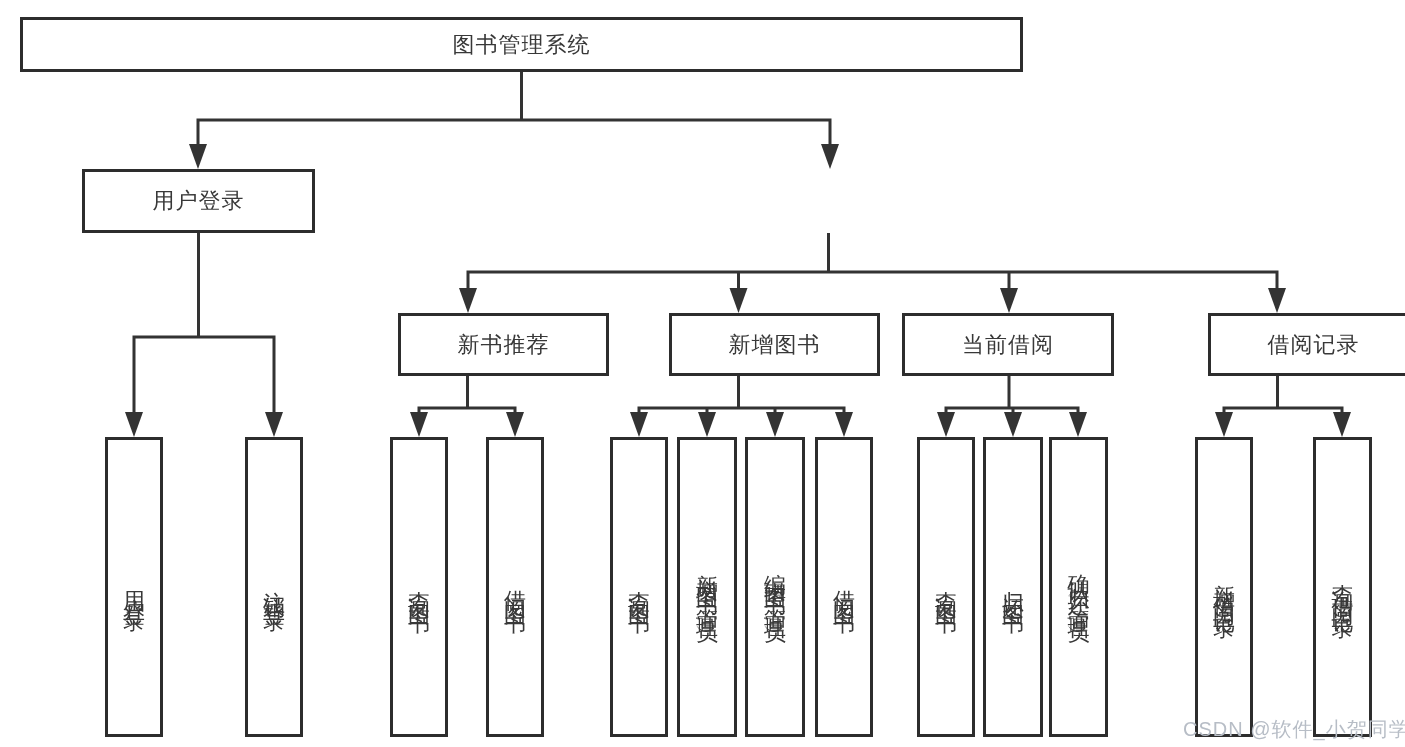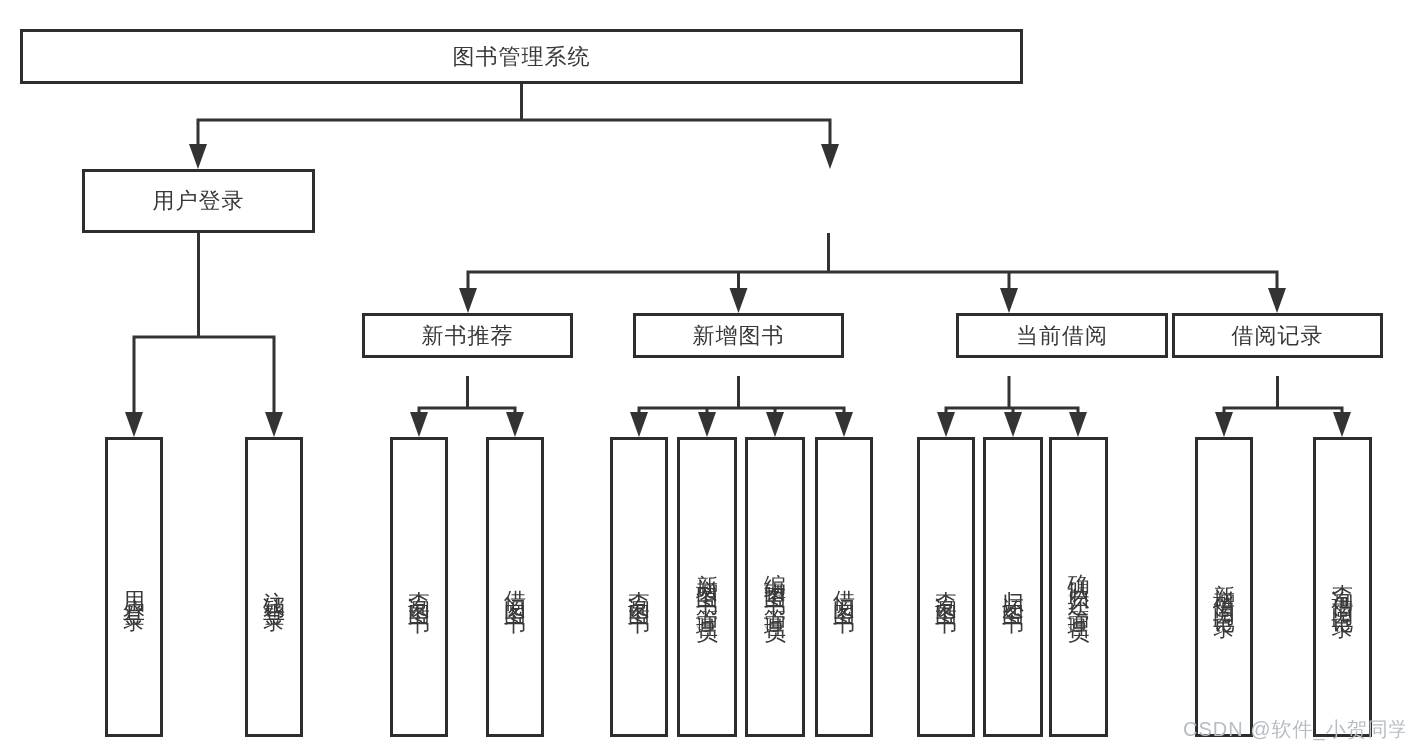--- a/index.html
+++ b/index.html
@@ -7,23 +7,23 @@
     position:relative;width:1405px;height:747px;background:#ffffff;
     overflow:hidden;font-family:"Liberation Sans",sans-serif;
   }
   .links{position:absolute;left:0;top:0;}
   .hbox{
     position:absolute;background:#ffffff;border:3px solid #2d2d2d;
     display:flex;align-items:center;justify-content:center;
     font-size:22px;color:#383838;letter-spacing:1px;
     box-sizing:border-box;z-index:2;white-space:nowrap;
   }
-  .root{left:20px;top:29px;width:1003px;height:55px;}
+  .root{left:20px;top:17px;width:1003px;height:55px;}
   .lvl2{top:169px;width:233px;height:64px;}
-  .lvl3{top:313px;height:45px;}
+  .lvl3{top:313px;height:63px;margin-left:36px;}
   .vbox{
     position:absolute;top:437px;height:300px;width:58px;
     background:#ffffff;border:3px solid #2d2d2d;
     display:flex;align-items:center;justify-content:center;
     writing-mode:vertical-rl;text-orientation:mixed;
     font-size:22px;letter-spacing:7px;line-height:1.1;
     color:#383838;box-sizing:border-box;z-index:2;
   }
   .watermark{
     position:absolute;left:1183px;top:716px;font-size:20px;
@@ -67,21 +67,21 @@
       <polygon points="1333,412 1351,412 1342,437"></polygon>
     </g>
   </svg>
 
   <div class="hbox root">图书管理系统</div>
 
   <div class="hbox lvl2" style="left:82px;">用户登录</div>
 
   <div class="hbox lvl3" style="left:362px;width:211px;">新书推荐</div>
   <div class="hbox lvl3" style="left:633px;width:211px;">新增图书</div>
-  <div class="hbox lvl3" style="left:956px;width:212px;">当前借阅</div>
+  <div class="hbox lvl3" style="left:866px;width:212px;">当前借阅</div>
   <div class="hbox lvl3" style="left:1172px;width:211px;">借阅记录</div>
 
   <div class="vbox" style="left:105px;">用户登录</div>
   <div class="vbox" style="left:245px;">注销登录</div>
 
   <div class="vbox" style="left:390px;">查询图书</div>
   <div class="vbox" style="left:486px;">借阅图书</div>
 
   <div class="vbox" style="left:610px;">查询图书</div>
   <div class="vbox" style="left:677px;width:60px;">新增图书（管理员）</div>

